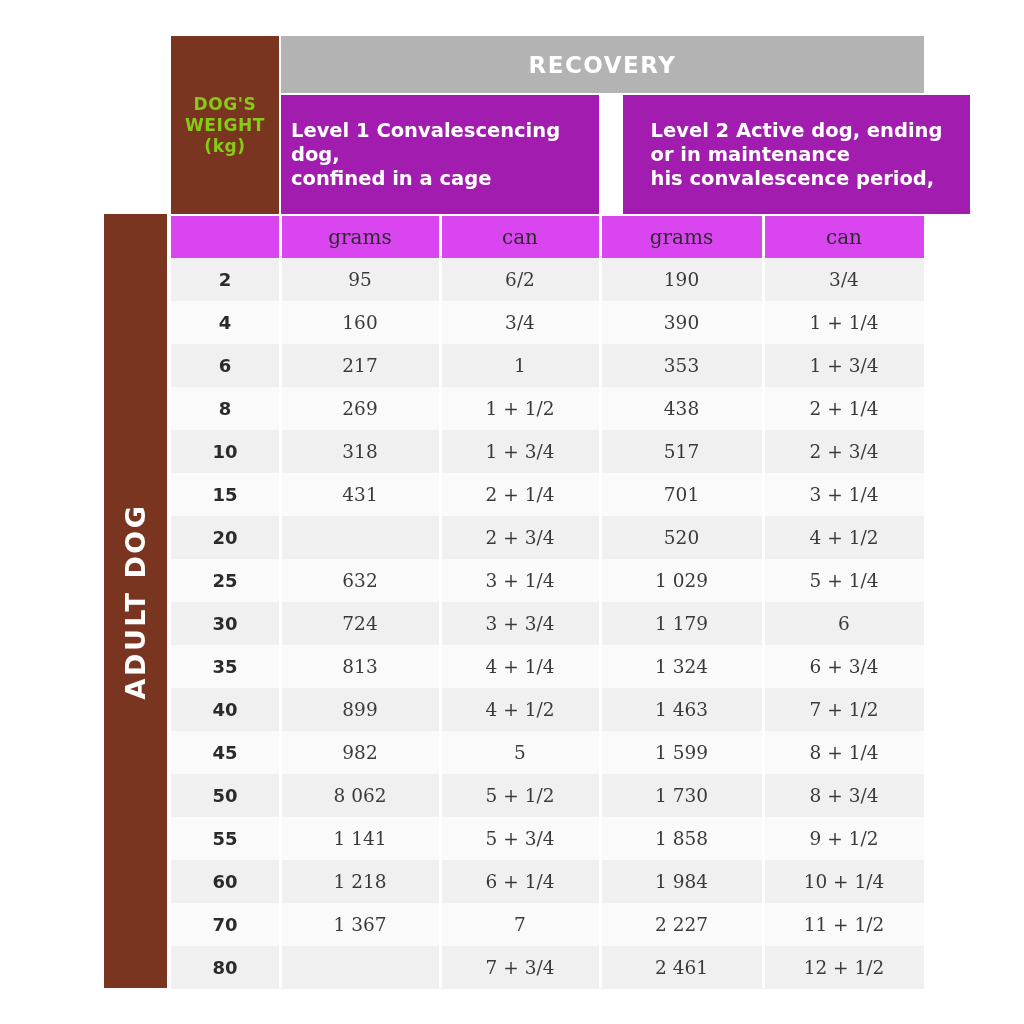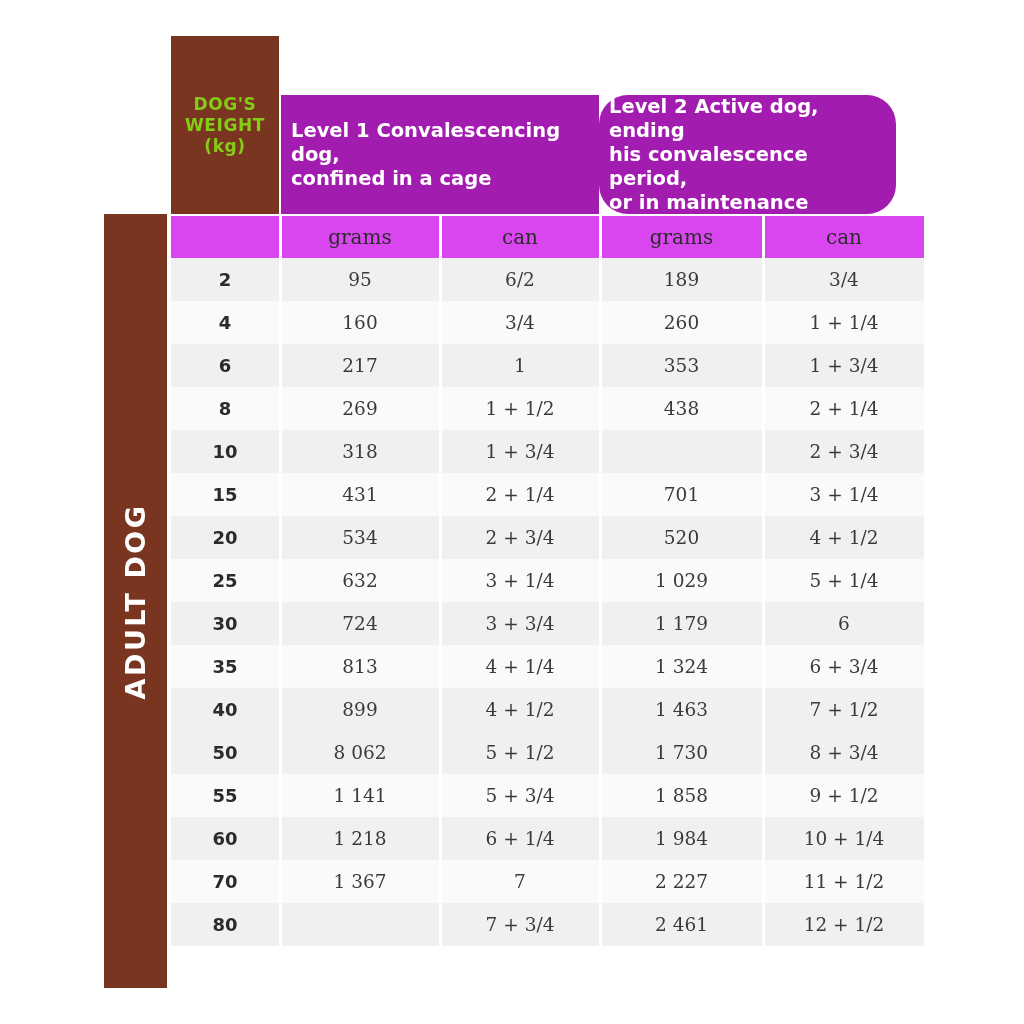--- a/index.html
+++ b/index.html
@@ -110,21 +110,21 @@
     box-sizing: border-box;
     padding: 0 10px;
   }
   .hdr-level .lvl-text {
     font-weight: bold;
     font-size: 19.5px;
     line-height: 24px;
     font-family: "DejaVu Sans", sans-serif;
   }
   #lvl1 { left: 110px; width: 318px; }
-  #lvl2 { left: 428px; width: 297px; border-radius: 29px; }
+  #lvl2 { left: 452px; width: 347px; }
 
   
   .subhdr {
     position: absolute;
     left: 0px;
     top: 180px;
     width: 753px;
     height: 42px;
     background: #d946ef;
   }
@@ -207,33 +207,34 @@
     <div class="grid">
 
       <div class="hdr-weight">
         <div class="lines">
           <div>DOG'S</div>
           <div>WEIGHT</div>
           <div>(kg)</div>
         </div>
       </div>
 
+      <div class="hdr-recovery">RECOVERY</div>
 
       <div class="hdr-level" id="lvl1">
         <div class="lvl-text">
           <div>Level 1 Convalescencing dog,</div>
           <div>confined in a cage</div>
         </div>
       </div>
 
       <div class="hdr-level" id="lvl2">
         <div class="lvl-text">
           <div>Level 2 Active dog, ending</div>
+          <div>or in maintenance</div>
           <div>his convalescence period,</div>
-          <div>or in maintenance</div>
         </div>
       </div>
 
       <div class="subhdr">
         <div class="cell c0"></div>
         <div class="cell c1">grams</div>
         <div class="cell c2">can</div>
         <div class="cell c3">grams</div>
         <div class="cell c4">can</div>
       </div>
@@ -241,60 +242,60 @@
       <div class="vsep" id="vs1"></div>
       <div class="vsep" id="vs2"></div>
       <div class="vsep" id="vs3"></div>
       <div class="vsep" id="vs4"></div>
 
       <div class="rows" id="rows">
           <div class="row even">
             <div class="cell c0 weight">2</div>
             <div class="cell c1">95</div>
             <div class="cell c2">6/2</div>
-            <div class="cell c3">189</div>
+            <div class="cell c3">190</div>
             <div class="cell c4">3/4</div>
           </div>
           <div class="row odd">
             <div class="cell c0 weight">4</div>
             <div class="cell c1">160</div>
             <div class="cell c2">3/4</div>
-            <div class="cell c3">260</div>
+            <div class="cell c3">390</div>
             <div class="cell c4">1 + 1/4</div>
           </div>
           <div class="row even">
             <div class="cell c0 weight">6</div>
             <div class="cell c1">217</div>
             <div class="cell c2">1</div>
             <div class="cell c3">353</div>
             <div class="cell c4">1 + 3/4</div>
           </div>
           <div class="row odd">
             <div class="cell c0 weight">8</div>
             <div class="cell c1">269</div>
             <div class="cell c2">1 + 1/2</div>
             <div class="cell c3">438</div>
             <div class="cell c4">2 + 1/4</div>
           </div>
           <div class="row even">
             <div class="cell c0 weight">10</div>
             <div class="cell c1">318</div>
             <div class="cell c2">1 + 3/4</div>
+            <div class="cell c3">517</div>
             <div class="cell c4">2 + 3/4</div>
           </div>
           <div class="row odd">
             <div class="cell c0 weight">15</div>
             <div class="cell c1">431</div>
             <div class="cell c2">2 + 1/4</div>
             <div class="cell c3">701</div>
             <div class="cell c4">3 + 1/4</div>
           </div>
           <div class="row even">
             <div class="cell c0 weight">20</div>
-            <div class="cell c1">534</div>
             <div class="cell c2">2 + 3/4</div>
             <div class="cell c3">520</div>
             <div class="cell c4">4 + 1/2</div>
           </div>
           <div class="row odd">
             <div class="cell c0 weight">25</div>
             <div class="cell c1">632</div>
             <div class="cell c2">3 + 1/4</div>
             <div class="cell c3">1 029</div>
             <div class="cell c4">5 + 1/4</div>
@@ -313,20 +314,27 @@
             <div class="cell c3">1 324</div>
             <div class="cell c4">6 + 3/4</div>
           </div>
           <div class="row even">
             <div class="cell c0 weight">40</div>
             <div class="cell c1">899</div>
             <div class="cell c2">4 + 1/2</div>
             <div class="cell c3">1 463</div>
             <div class="cell c4">7 + 1/2</div>
           </div>
+          <div class="row odd">
+            <div class="cell c0 weight">45</div>
+            <div class="cell c1">982</div>
+            <div class="cell c2">5</div>
+            <div class="cell c3">1 599</div>
+            <div class="cell c4">8 + 1/4</div>
+          </div>
           <div class="row even">
             <div class="cell c0 weight">50</div>
             <div class="cell c1">8 062</div>
             <div class="cell c2">5 + 1/2</div>
             <div class="cell c3">1 730</div>
             <div class="cell c4">8 + 3/4</div>
           </div>
           <div class="row odd">
             <div class="cell c0 weight">55</div>
             <div class="cell c1">1 141</div>

